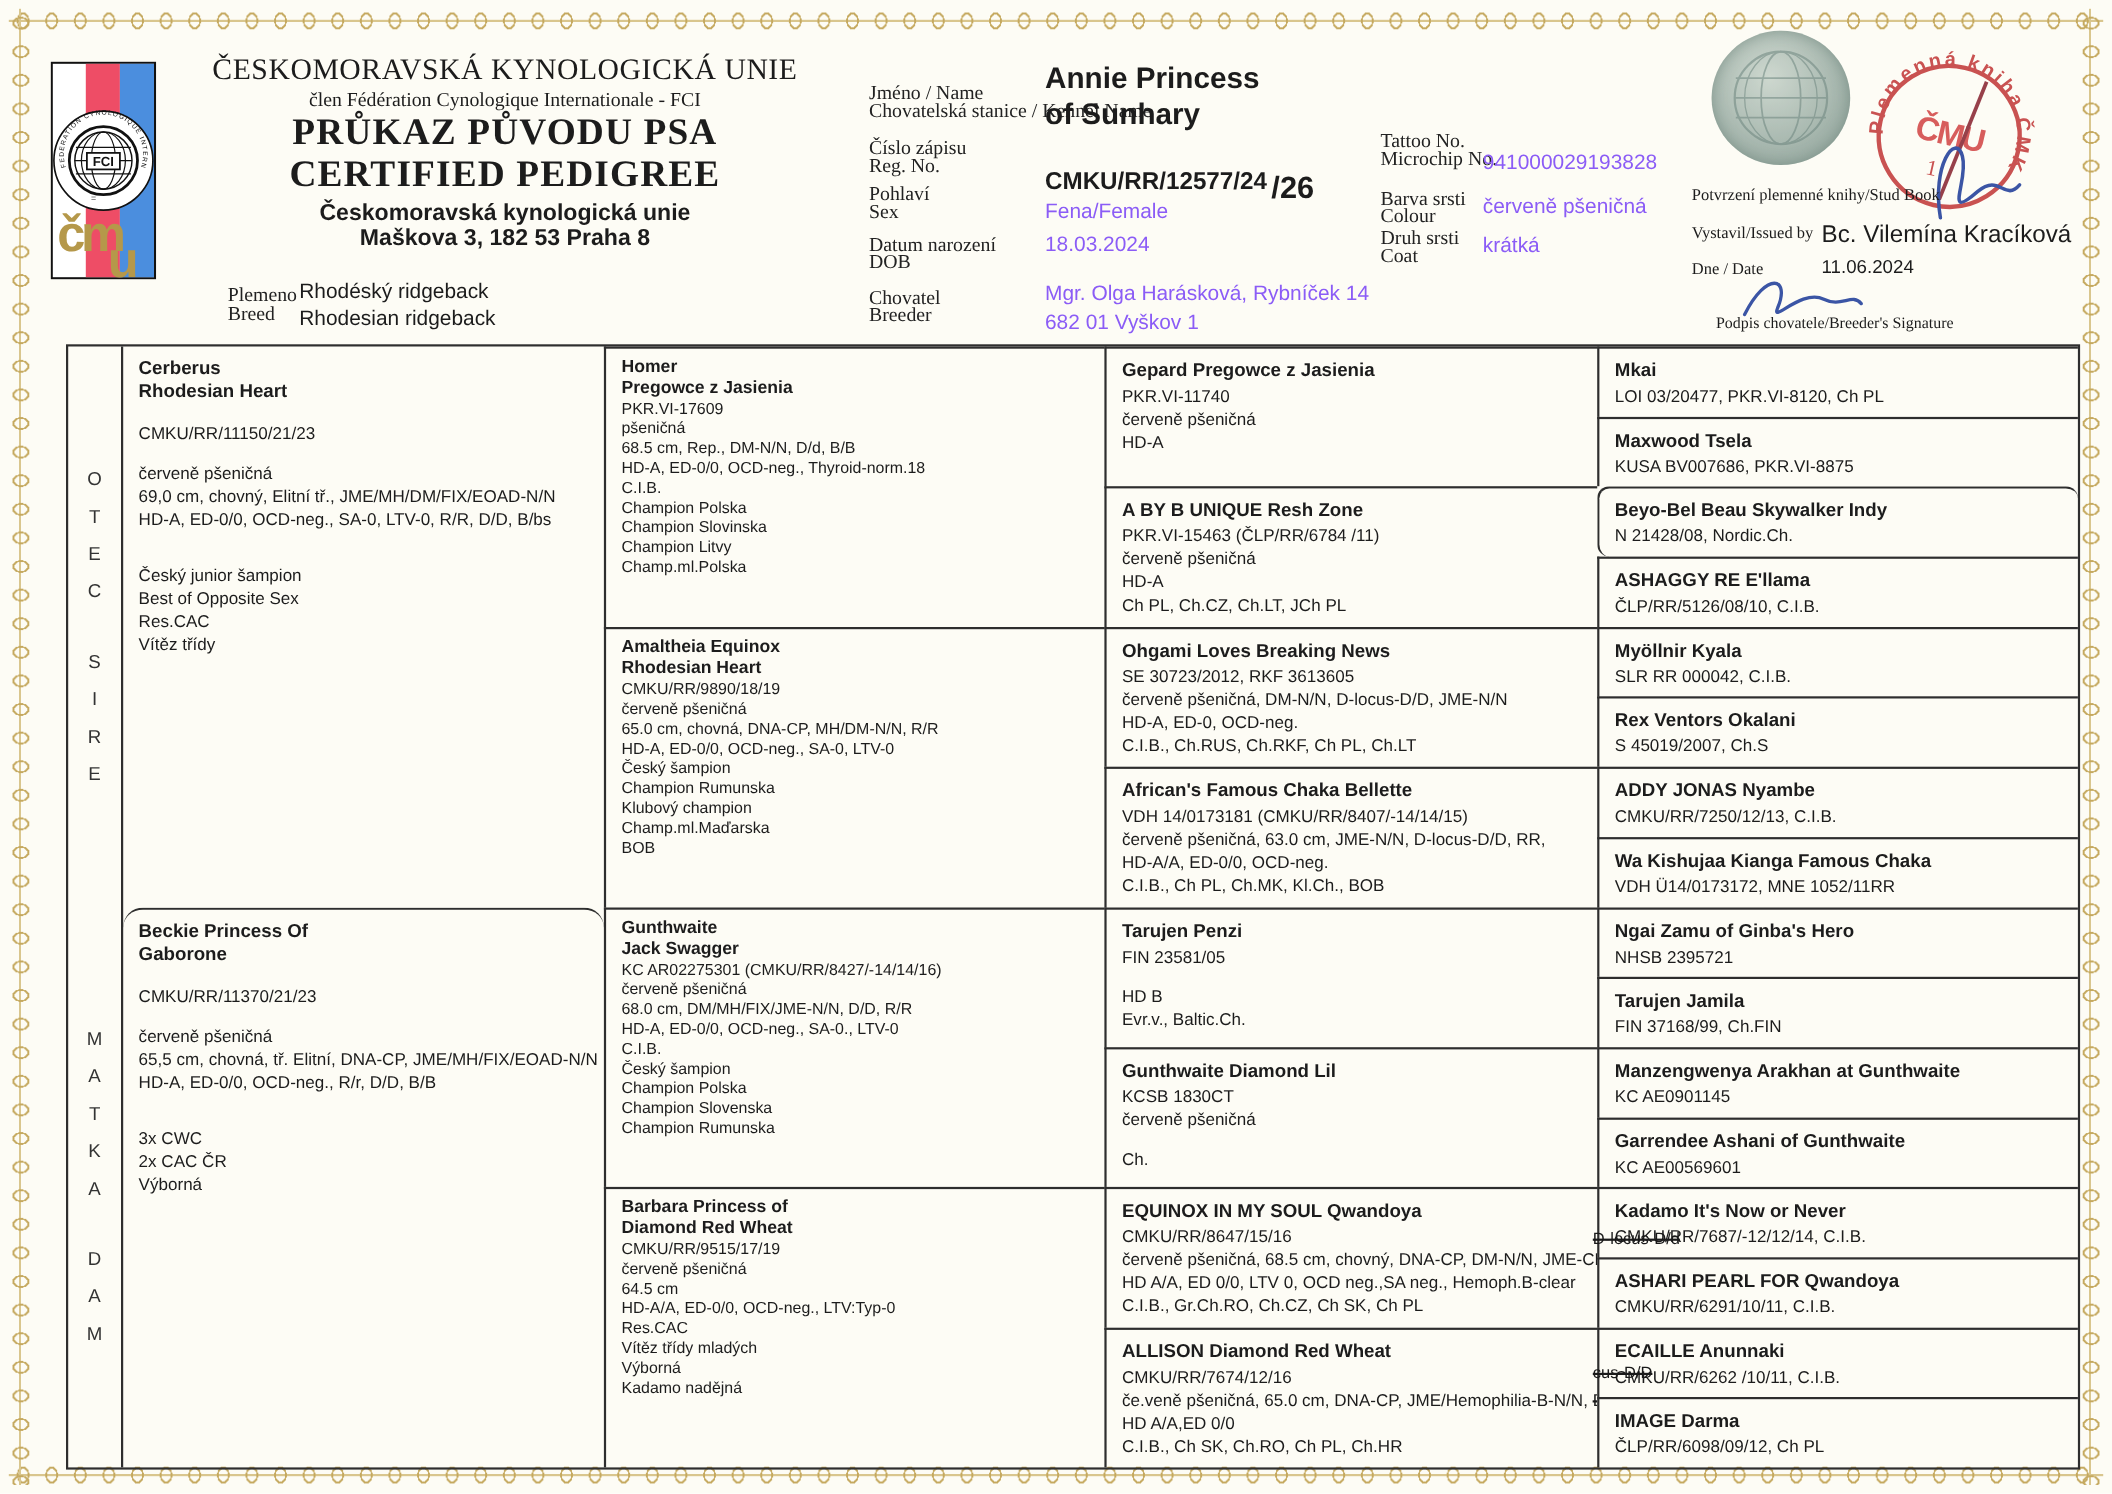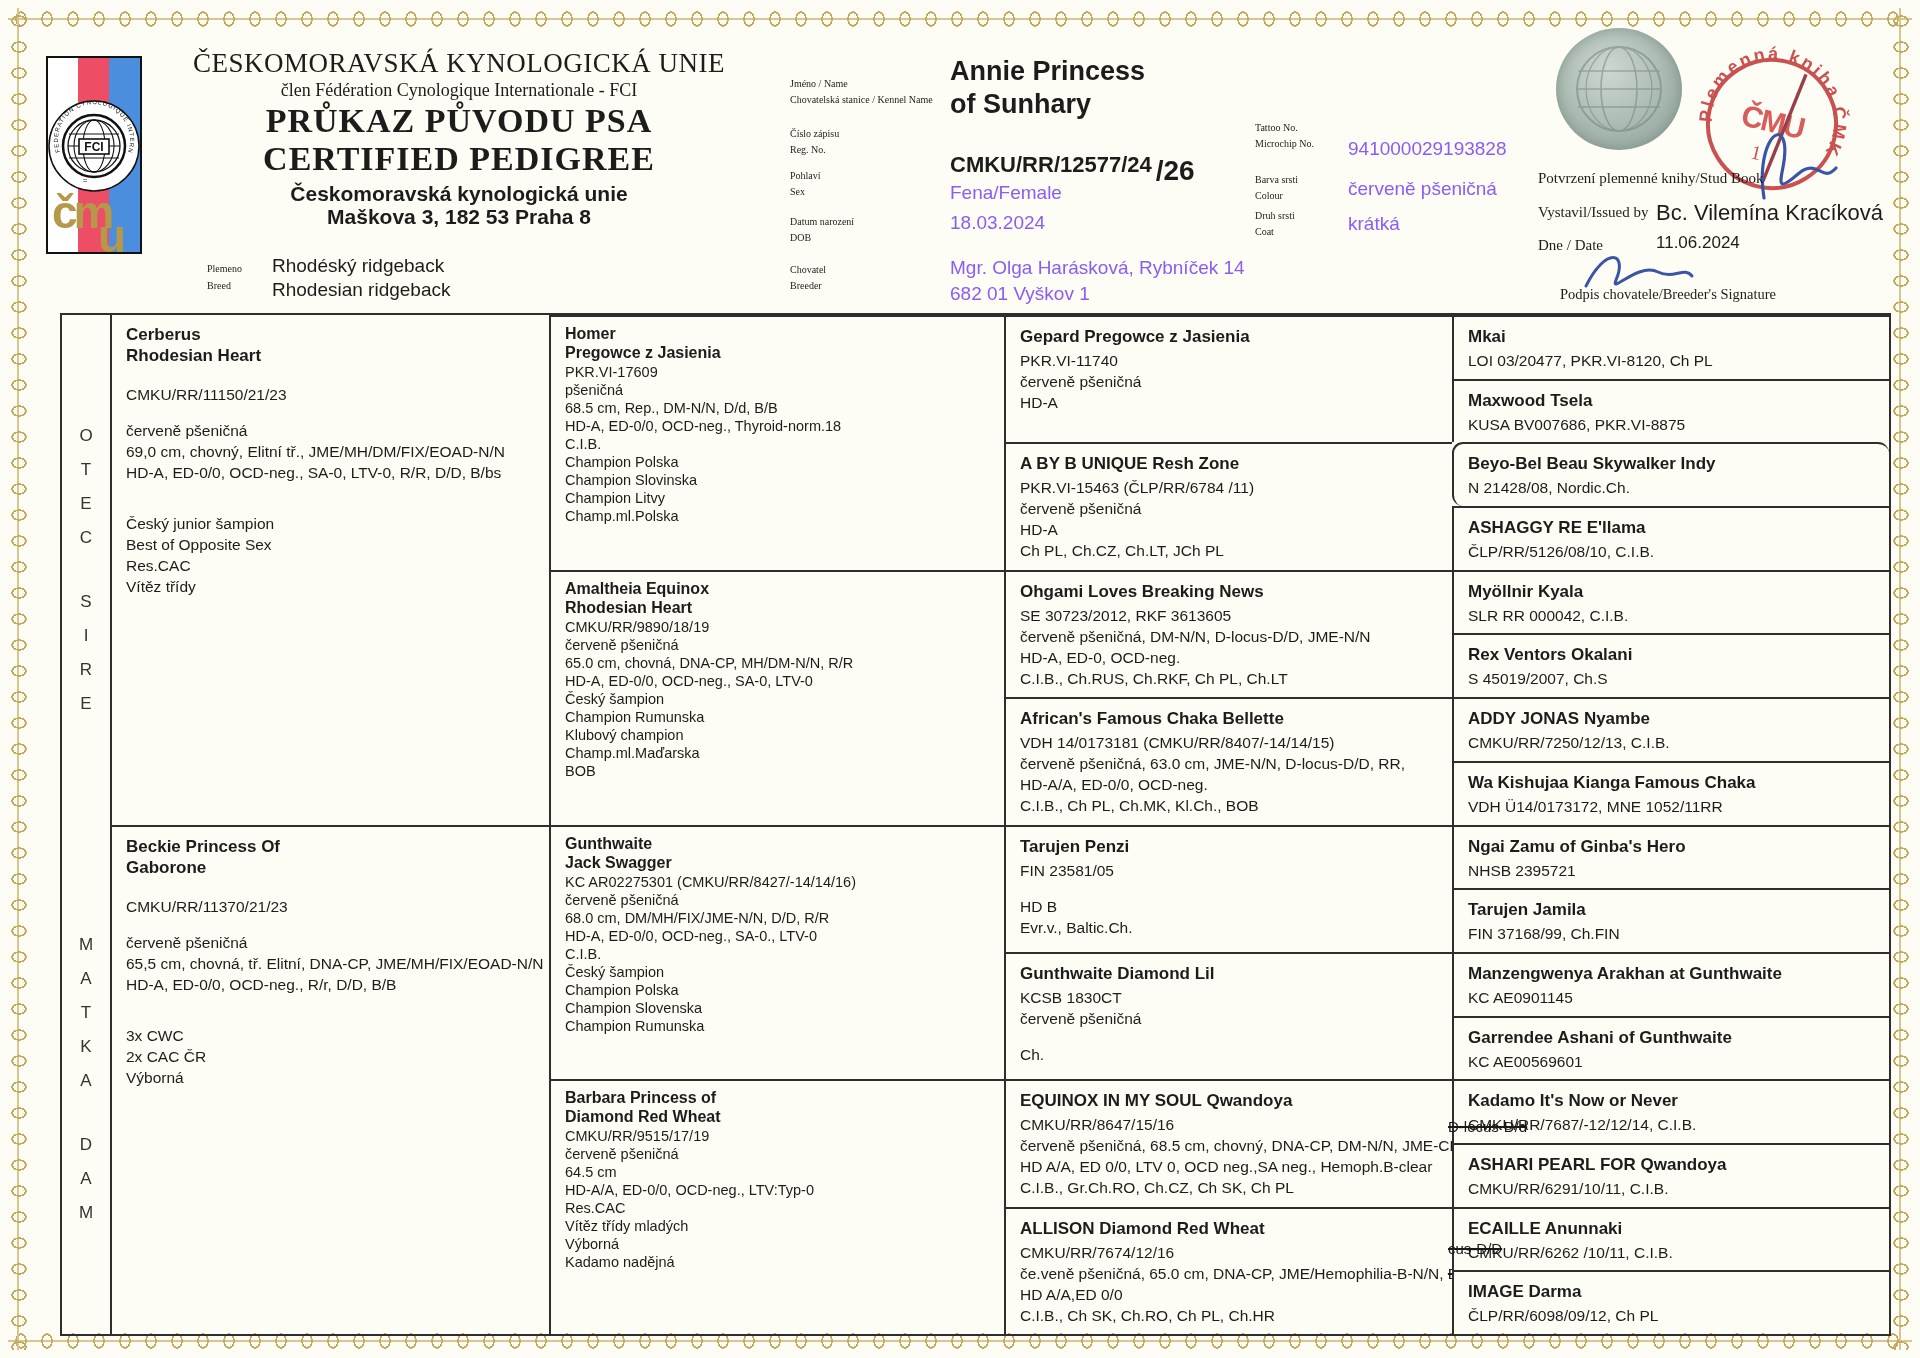--- a/index.html
+++ b/index.html
@@ -13,21 +13,21 @@
       background-size:26px 26px,100% 2px;background-position:0 0,0 12px;background-repeat:repeat-x,repeat-x;}
   .orn-top{top:6px}.orn-bot{bottom:4px}
   .orn-v{top:8px;bottom:8px;width:26px;
       background-image:radial-gradient(ellipse 11px 8px at 13px 13px, rgba(0,0,0,0) 52%, #c5a95f 53% 70%, rgba(0,0,0,0) 71%),
                        linear-gradient(90deg,transparent 11px,#d9c68e 11px 13px,transparent 13px);
       background-size:26px 26px,100% 100%;background-repeat:repeat-y,no-repeat;}
   .orn-left{left:6px}.orn-right{right:6px}
 
   .abs{position:absolute;}
   .serif{font-family:"Liberation Serif",serif;}
-  .lbl{font-family:"Liberation Serif",serif;font-size:10px;line-height:17px;color:#222;}
+  .lbl{font-family:"Liberation Serif",serif;font-size:18px;line-height:17px;color:#222;}
   .val{font-size:19px;color:#8b5cf6;}
 
   .org-name{left:175px;top:48px;width:568px;text-align:center;font-size:27px;letter-spacing:.5px;}
   .org-sub{left:175px;top:80px;width:568px;text-align:center;font-size:18px;}
   .title-cz{left:175px;top:102px;width:568px;text-align:center;font-size:34px;font-weight:bold;letter-spacing:1px;}
   .title-en{left:175px;top:140px;width:568px;text-align:center;font-size:34px;font-weight:bold;letter-spacing:1px;}
   .issuer1{left:175px;top:182px;width:568px;text-align:center;font-size:21px;font-weight:bold;}
   .issuer2{left:175px;top:205px;width:568px;text-align:center;font-size:21px;font-weight:bold;}
 
   .dogname{left:950px;top:55px;font-size:27px;font-weight:bold;line-height:33px;}
@@ -58,21 +58,21 @@
   .sig2{left:1578px;top:238px;width:120px;height:66px;}
 
   
   .ped{left:60px;top:313px;width:1827px;height:1019px;border:2px solid #2e2e2e;display:flex;background:transparent;}
   .rail{width:48px;border-right:2px solid #2e2e2e;display:flex;flex-direction:column;}
   .rail-half{flex:1;display:flex;flex-direction:column;justify-content:center;align-items:center;}
   .rl{font-size:17px;line-height:20px;margin:7px 0;color:#333;}
   .rl-sp{height:16px;}
   .grid{flex:1;display:grid;grid-template-columns:437px 455px 448px 1fr;grid-template-rows:repeat(16,1fr);grid-auto-flow:column;}
   .cell{border-left:2px solid #2e2e2e;border-top:2px solid #2e2e2e;padding:9px 12px 4px 14px;overflow:hidden;}
-  .grid .cell:nth-child(1),.grid .cell:nth-child(2){border-left:none;}
+  .grid .cell:nth-child(1),.grid .cell:nth-child(2){border-left:none;border-radius:18px;}
   .cell:first-child,.gen-first{border-top:none;}
   .nm{font-weight:bold;font-size:17px;line-height:21px;margin-bottom:3px;white-space:nowrap;}
   .ln{font-size:15.5px;line-height:21px;white-space:nowrap;}
   .g4{padding-top:7px;}
   .g4 .nm{font-size:16px;line-height:19px;margin-bottom:1px;}
   .g4 .ln{font-size:14.5px;line-height:18px;}
   .sp{line-height:15px;}
   .struck{text-decoration:line-through;text-decoration-thickness:2px;text-decoration-color:#1a1a1a;}
   .ovf{position:absolute;font-size:15px;color:#1a1a1a;text-decoration:line-through;text-decoration-thickness:2px;}
   .ovf1{left:1448px;top:1118px;}

